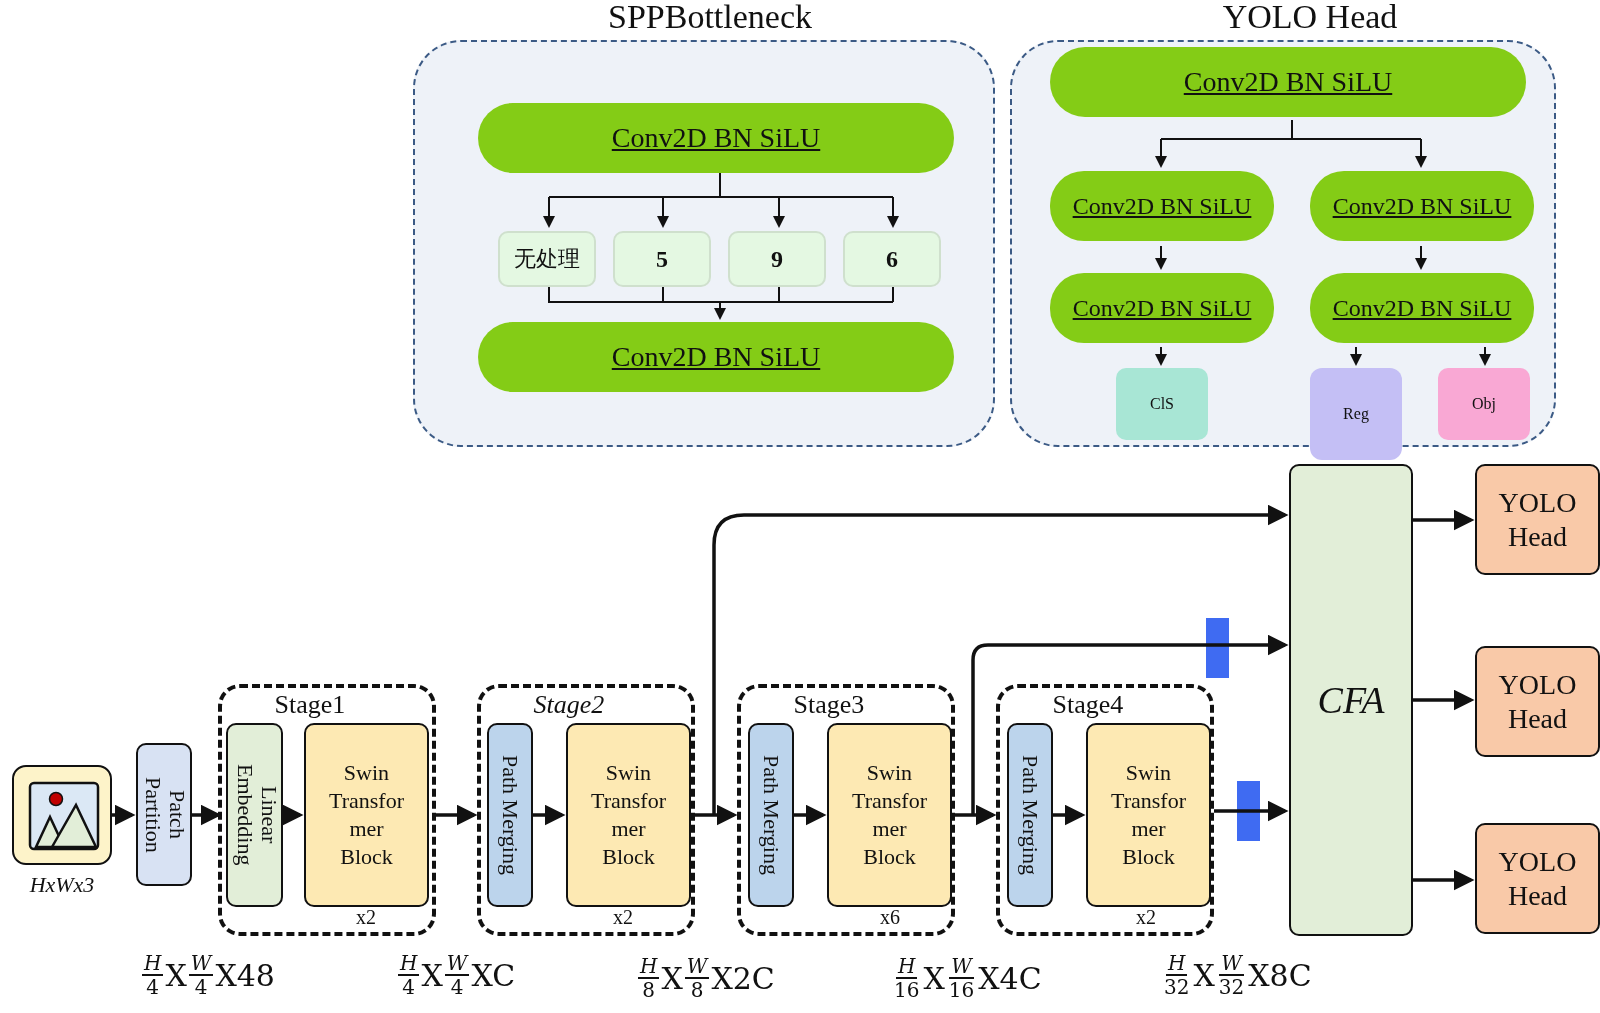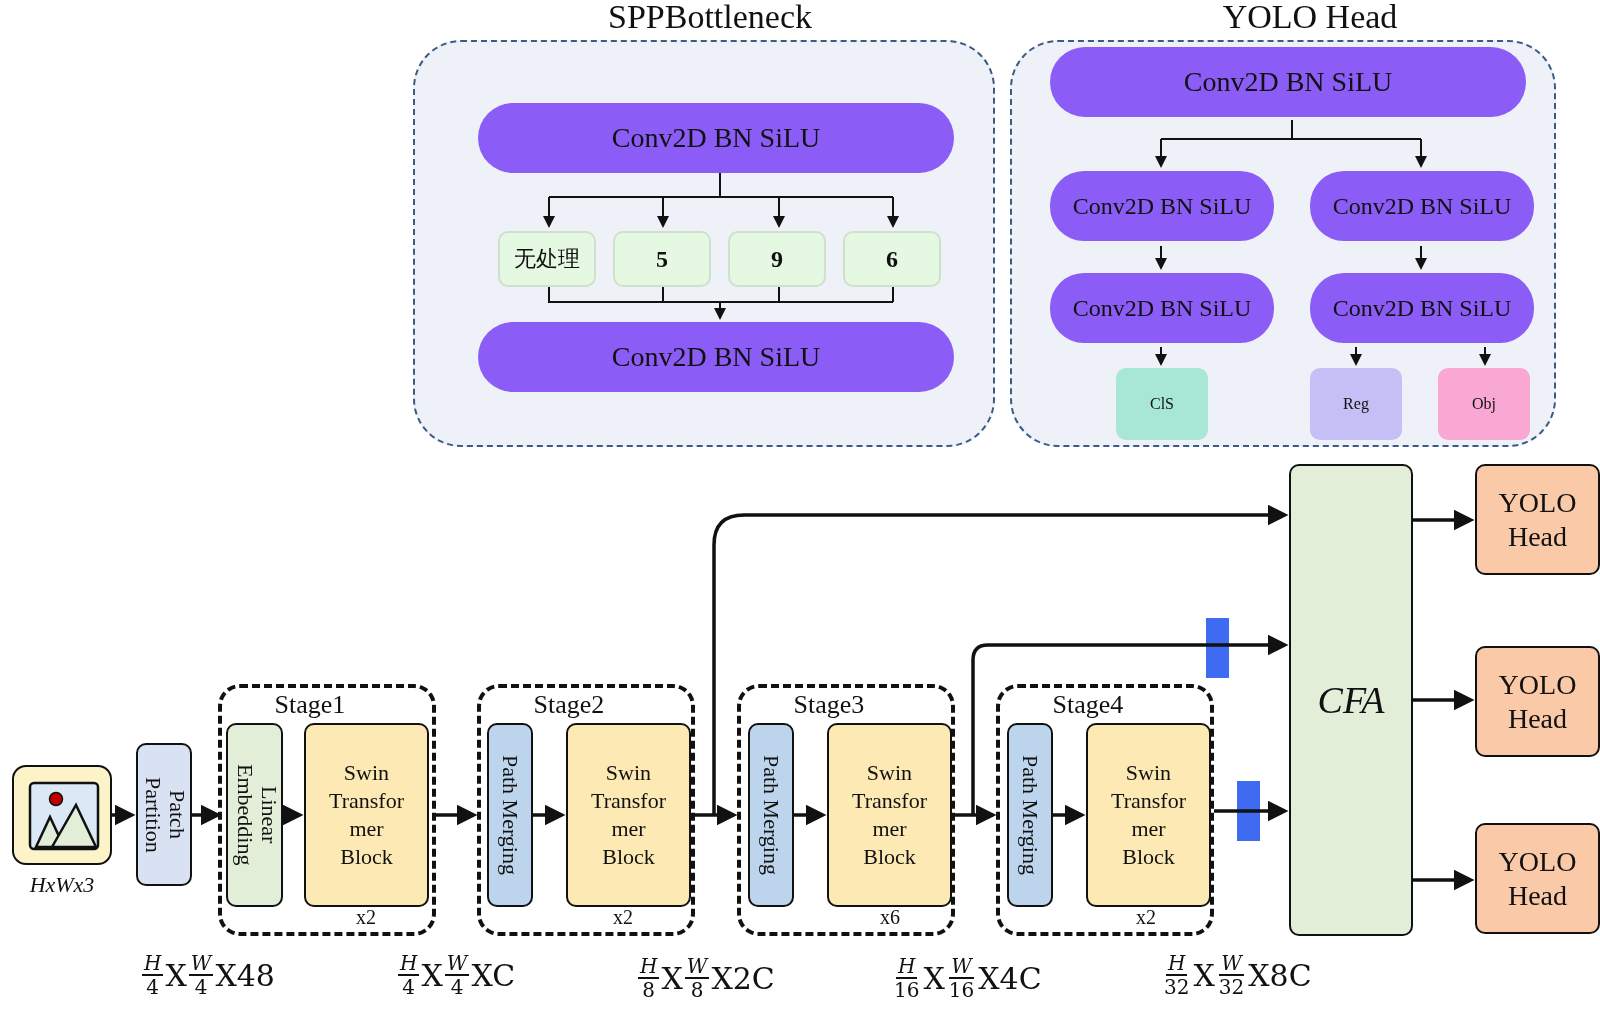--- a/index.html
+++ b/index.html
@@ -1,20 +1,20 @@
 <!DOCTYPE html>
 <html><head>
 <meta charset="utf-8">
 <style>
   html, body { margin:0; padding:0; background:#ffffff; }
   body { width:1600px; height:1013px; position:relative; overflow:hidden; font-family:"Liberation Serif", serif; color:#111; }
   .abs { position:absolute; }
   .title { font-size:34px; text-align:center; white-space:nowrap; }
   .panel { border:2px dashed #3b5a85; border-radius:48px; background:#eef2f8; box-sizing:border-box; }
-  .pill { background:#8b5cf6; border-radius:36px; display:flex; align-items:center; justify-content:center; font-size:28px; box-sizing:border-box; }
+  .pill { background:#84cc16; border-radius:36px; display:flex; align-items:center; justify-content:center; font-size:28px; box-sizing:border-box;text-decoration:underline; }
   .pill.small { font-size:24px; border-radius:34px; }
   .kbox { background:#e4f8e2; border:2px solid #cfe0cd; border-radius:10px; display:flex; align-items:center; justify-content:center; font-size:24px; font-weight:bold; box-sizing:border-box; }
   .outbox { border-radius:10px; display:flex; align-items:center; justify-content:center; font-size:16px; box-sizing:border-box; }
   .blk { border:2px solid #111; border-radius:10px; box-sizing:border-box; display:flex; align-items:center; justify-content:center; text-align:center; }
   .swin { background:#fde9b3; font-size:22px; line-height:28px; }
   .merge { background:#bcd4ec; }
   .vtext { writing-mode:vertical-rl; font-size:22px; line-height:24px; white-space:nowrap; text-align:center; }
   .stage { border:4px dashed #111; border-radius:22px; box-sizing:border-box; }
   .stage-label { font-size:26px; text-align:center; }
   .rep { font-size:20px; text-align:center; }
@@ -40,21 +40,21 @@
 <div class="abs pill" style="left:478px;top:322px;width:476px;height:70px;">Conv2D BN SiLU</div>
 
 <div class="abs title" style="left:1160px;top:-2px;width:300px;">YOLO Head</div>
 <div class="abs panel" style="left:1010px;top:40px;width:546px;height:407px;"></div>
 <div class="abs pill" style="left:1050px;top:47px;width:476px;height:70px;">Conv2D BN SiLU</div>
 <div class="abs pill small" style="left:1050px;top:171px;width:224px;height:70px;">Conv2D BN SiLU</div>
 <div class="abs pill small" style="left:1050px;top:273px;width:224px;height:70px;">Conv2D BN SiLU</div>
 <div class="abs pill small" style="left:1310px;top:171px;width:224px;height:70px;">Conv2D BN SiLU</div>
 <div class="abs pill small" style="left:1310px;top:273px;width:224px;height:70px;">Conv2D BN SiLU</div>
 <div class="abs outbox" style="left:1116px;top:368px;width:92px;height:72px;background:#a8e6d5;">ClS</div>
-<div class="abs outbox" style="left:1310px;top:368px;width:92px;height:72px;background:#c4bff5;">Reg</div>
+<div class="abs outbox" style="left:1310px;top:368px;width:92px;height:92px;background:#c4bff5;border-radius:12px;">Reg</div>
 <div class="abs outbox" style="left:1438px;top:368px;width:92px;height:72px;background:#f9a8d4;">Obj</div>
 
 <div class="abs" style="left:12px;top:765px;width:100px;height:100px;background:#fdf3c9;border:2px solid #111;border-radius:14px;box-sizing:border-box;">
   <svg width="96" height="96" viewBox="0 0 96 96" style="position:absolute;left:0;top:0;">
     <rect x="16" y="16" width="68" height="66" rx="4" fill="#dbe8f5" stroke="#111" stroke-width="2.5"></rect>
     <polygon points="22,80 36,50 50,80" fill="#e2eed8" stroke="#111" stroke-width="2.5"></polygon>
     <polygon points="38,80 62,38 82,80" fill="#e2eed8" stroke="#111" stroke-width="2.5"></polygon>
     <circle cx="42" cy="32" r="6.5" fill="#c00000" stroke="#111" stroke-width="1.5"></circle>
   </svg>
 </div>
@@ -68,21 +68,21 @@
 <div class="abs stage-label" style="left:260px;top:690px;width:100px;">Stage1</div>
 <div class="abs blk" style="left:226px;top:723px;width:57px;height:184px;background:#e2eed8;">
   <span class="vtext" style="white-space:normal;width:52px;height:160px;">Linear Embedding</span>
 </div>
 <div class="abs blk swin" style="left:304px;top:723px;width:125px;height:184px;">
   <div><span>Swin</span><br><span>Transfor</span><br><span>mer</span><br><span>Block</span></div>
 </div>
 <div class="abs rep" style="left:336px;top:906px;width:60px;">x2</div>
 
 <div class="abs stage" style="left:477px;top:684px;width:218px;height:252px;"></div>
-<div class="abs stage-label" style="left:519px;top:690px;width:100px;">Stage2</div>
+<div class="abs stage-label" style="left:519px;top:690px;width:100px;font-style:italic;">Stage2</div>
 <div class="abs blk merge" style="left:487px;top:723px;width:46px;height:184px;">
   <span class="vtext">Path Merging</span>
 </div>
 <div class="abs blk swin" style="left:566px;top:723px;width:125px;height:184px;">
   <div><span>Swin</span><br><span>Transfor</span><br><span>mer</span><br><span>Block</span></div>
 </div>
 <div class="abs rep" style="left:593px;top:906px;width:60px;">x2</div>
 
 <div class="abs stage" style="left:737px;top:684px;width:218px;height:252px;"></div>
 <div class="abs stage-label" style="left:779px;top:690px;width:100px;">Stage3</div>

